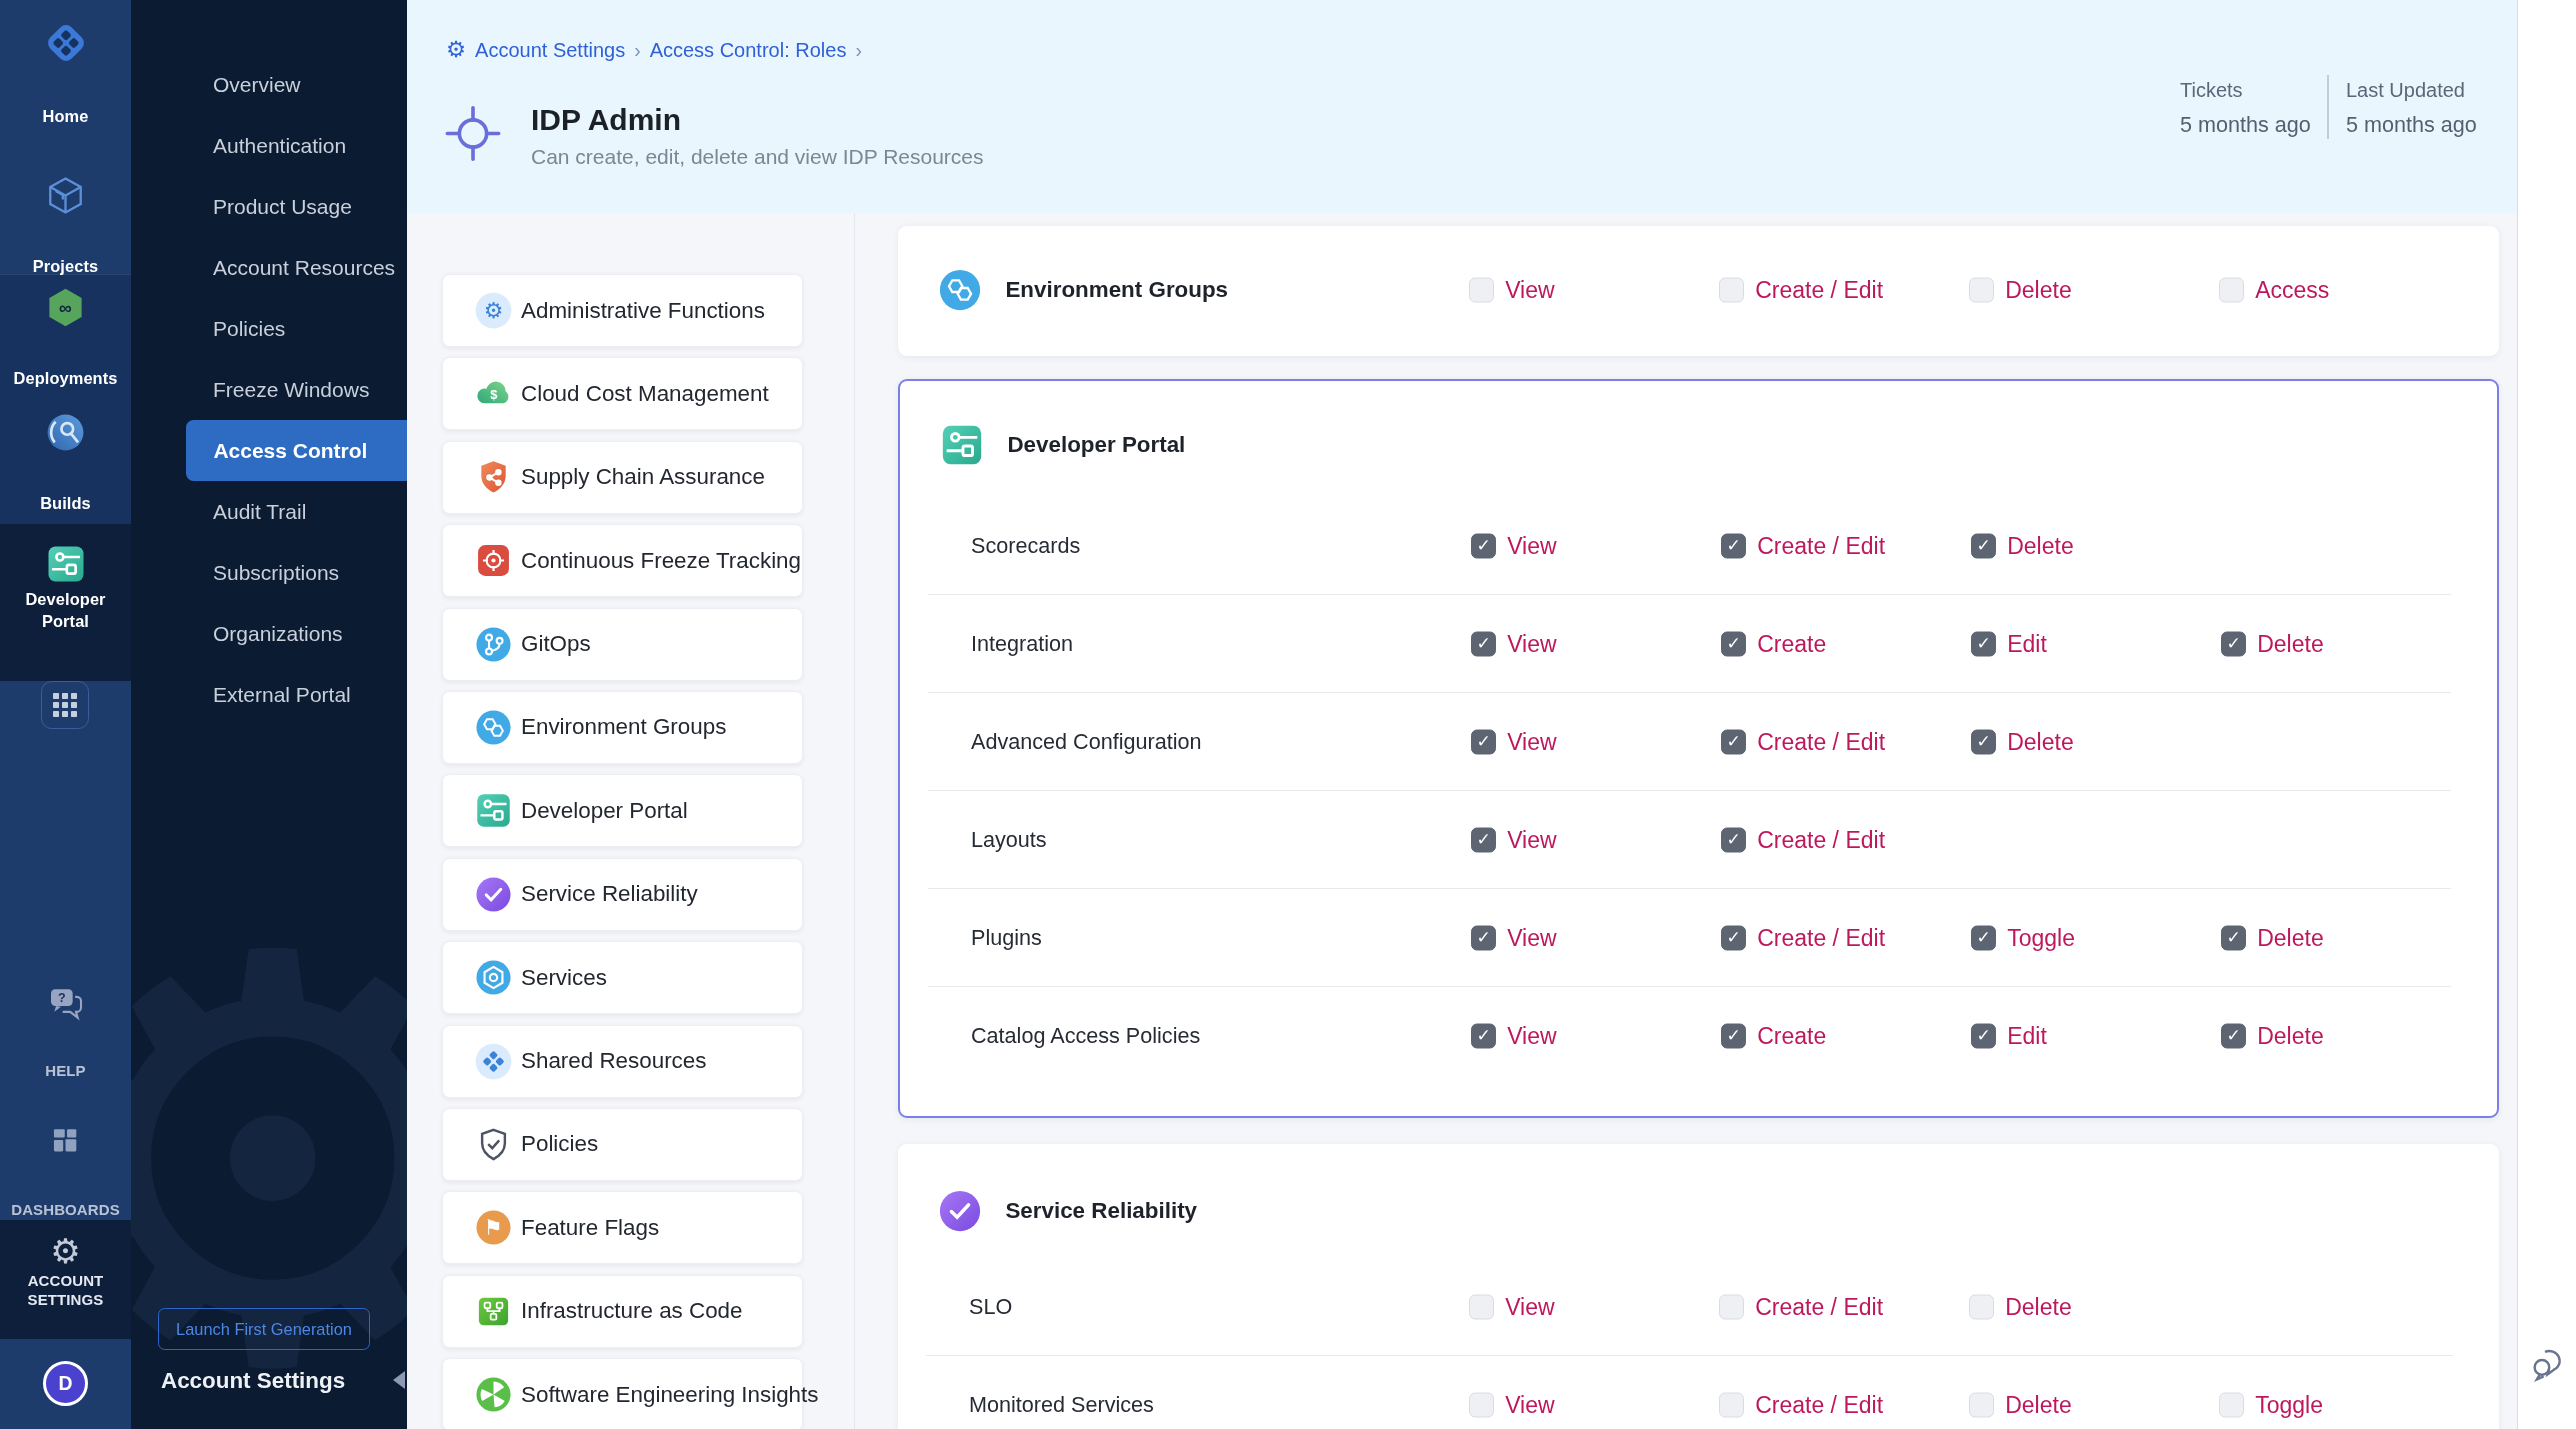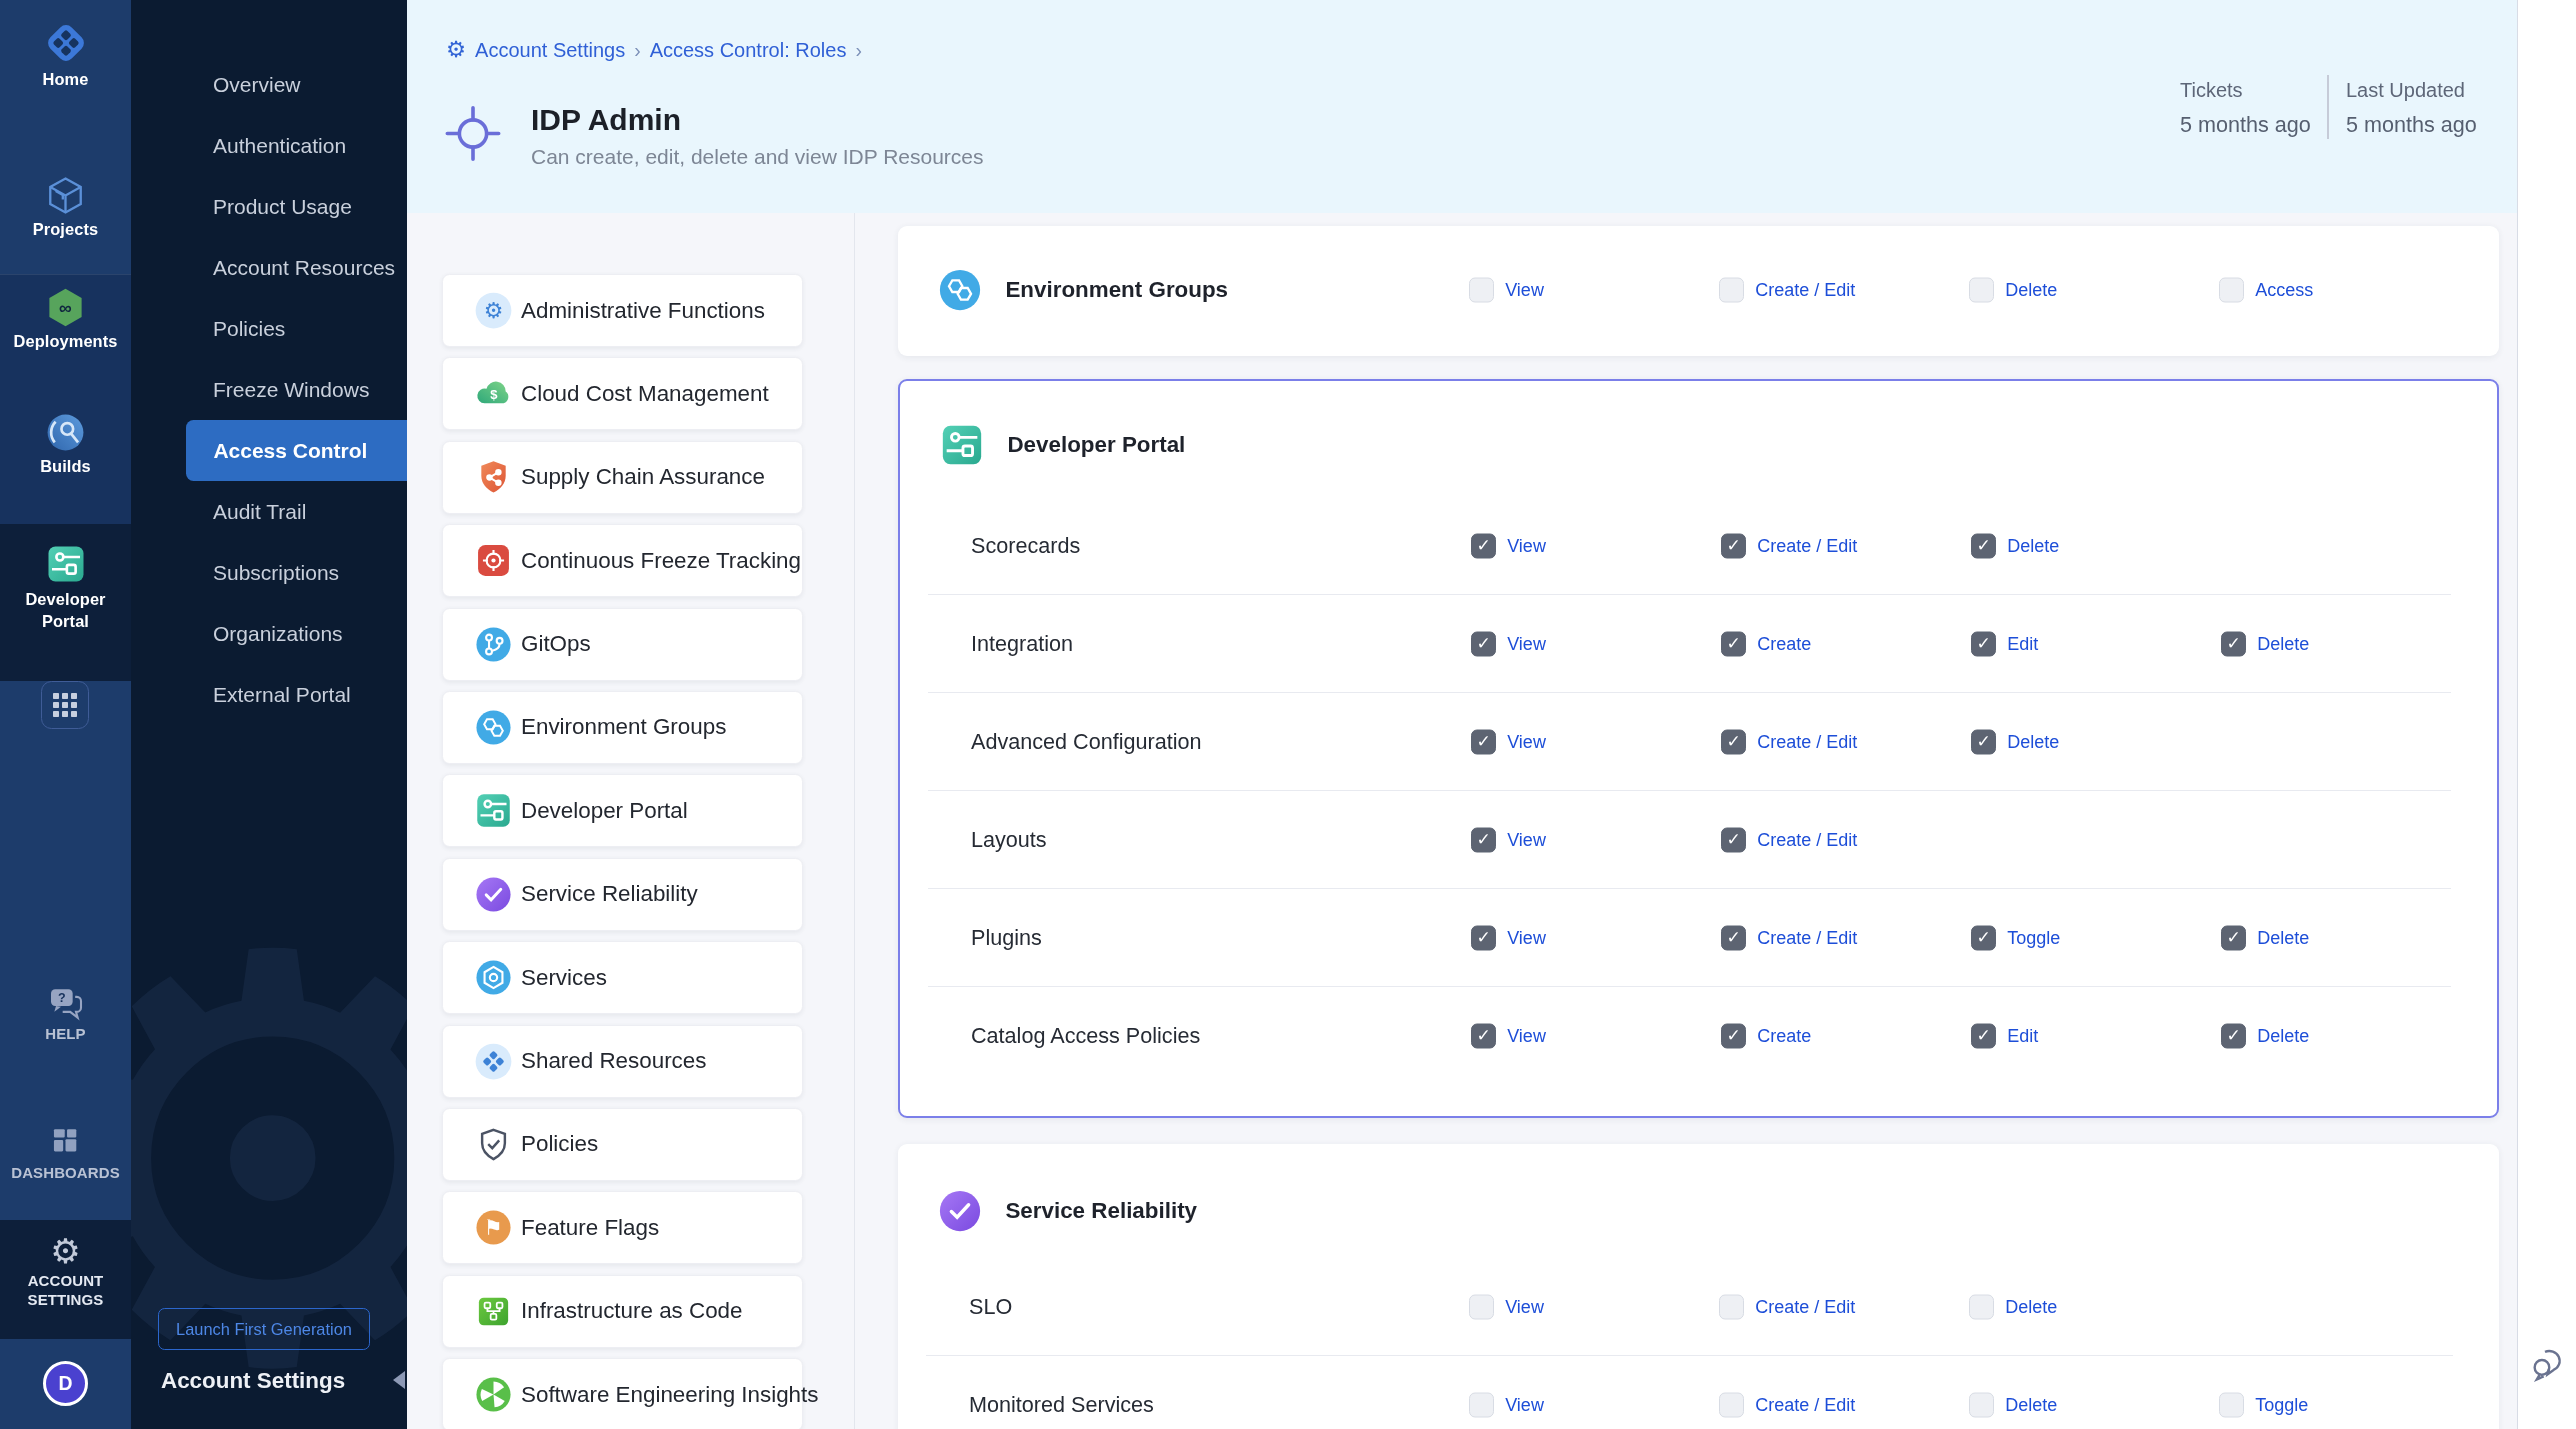--- a/index.html
+++ b/index.html
@@ -6,21 +6,21 @@
   body{font-family:"Liberation Sans","DejaVu Sans",sans-serif;}
   #app{position:relative;width:2576px;height:1430px;overflow:hidden;background:#f5f6fa;}
 
   
   #rail{position:absolute;left:0;top:0;width:131px;height:1430px;background:#1d3c6b;z-index:5;}
   .rb{position:absolute;left:0;width:131px;}
   .rb.b2{top:274px;height:250px;background:#17325e;border-top:0.7px solid rgba(255,255,255,.09);}
   .rb.b3{top:524px;height:157px;background:#0d1f3a;}
   .rb.b5{top:1220px;height:119px;background:#0d1f3a;}
   .rail-item{position:absolute;left:0;width:131px;text-align:center;color:#fff;}
-  .rail-label{font-size:16.4px;font-weight:600;color:#fff;letter-spacing:0.1px;}
+  .rail-label{font-size:16.4px;font-weight:600;color:#fff;letter-spacing:0.1px;margin-top:37px;}
   .rail-label.small{font-size:15px;color:#b9c2d4;font-weight:600;}
   .rail-svg{display:inline-block;}
   #grid-btn{position:absolute;left:41px;top:681px;width:48px;height:48px;border:1.5px solid #3f5c97;border-radius:10.4px;display:flex;align-items:center;justify-content:center;box-sizing:border-box;}
   .grid9{display:grid;grid-template-columns:repeat(3,6.7px);grid-gap:2.2px;}
   .grid9 span{width:6.7px;height:6.7px;background:#c7cfdf;border-radius:0.7px;}
   .gear-glyph{font-size:34px;color:#c2cad9;line-height:1;}
   #rail-avatar{position:absolute;left:43px;top:1361px;width:39px;height:39px;border-radius:50%;background:#4a41cf;border:3px solid #fff;color:#fff;font-size:19.4px;font-weight:700;display:flex;align-items:center;justify-content:center;}
 
   
   #sidebar{position:absolute;left:131px;top:0;width:276px;height:1430px;background:#0b1b31;z-index:4;overflow:hidden;}
@@ -68,21 +68,21 @@
   .perm-rows{position:absolute;left:0;right:0;}
   .sec-1 .perm-rows{top:116px;}
   .sec-2 .perm-rows{top:114px;}
   .perm-row{position:relative;height:98px;padding-left:44px;}
   .perm-row:not(:last-child)::after{content:"";position:absolute;left:28px;right:46px;bottom:0;height:0.7px;background:#e8eaf0;}
   .row-label{position:absolute;left:71px;top:50%;transform:translateY(-50%);font-size:21.6px;color:#262b34;white-space:nowrap;}
   .perm-cell{position:absolute;top:50%;transform:translateY(-50%);display:flex;align-items:center;gap:11.2px;cursor:pointer;}
   .cb{width:25px;height:25px;border-radius:6px;background:#eef0f4;border:1.5px solid #d8dce4;box-sizing:border-box;position:relative;flex:0 0 auto;}
   .cb.on{background:#5d6472;border-color:#5d6472;}
   .cb.on::after{content:"✓";color:#fff;font-size:17px;font-weight:bold;position:absolute;left:50%;top:50%;transform:translate(-50%,-54%);}
-  .cb-label{font-size:18px;color:#1d4ed8;white-space:nowrap;}
+  .cb-label{font-size:23px;color:#be185d;white-space:nowrap;}
 
   
   #gutter{position:absolute;left:2517px;top:0;width:59px;height:1430px;background:#fff;border-left:0.7px solid #d8dce6;box-sizing:border-box;}
   #support-icon{position:absolute;left:2530px;top:1339px;cursor:pointer;}
 </style>
 </head>
 <body>
 
 <div id="app">
 

